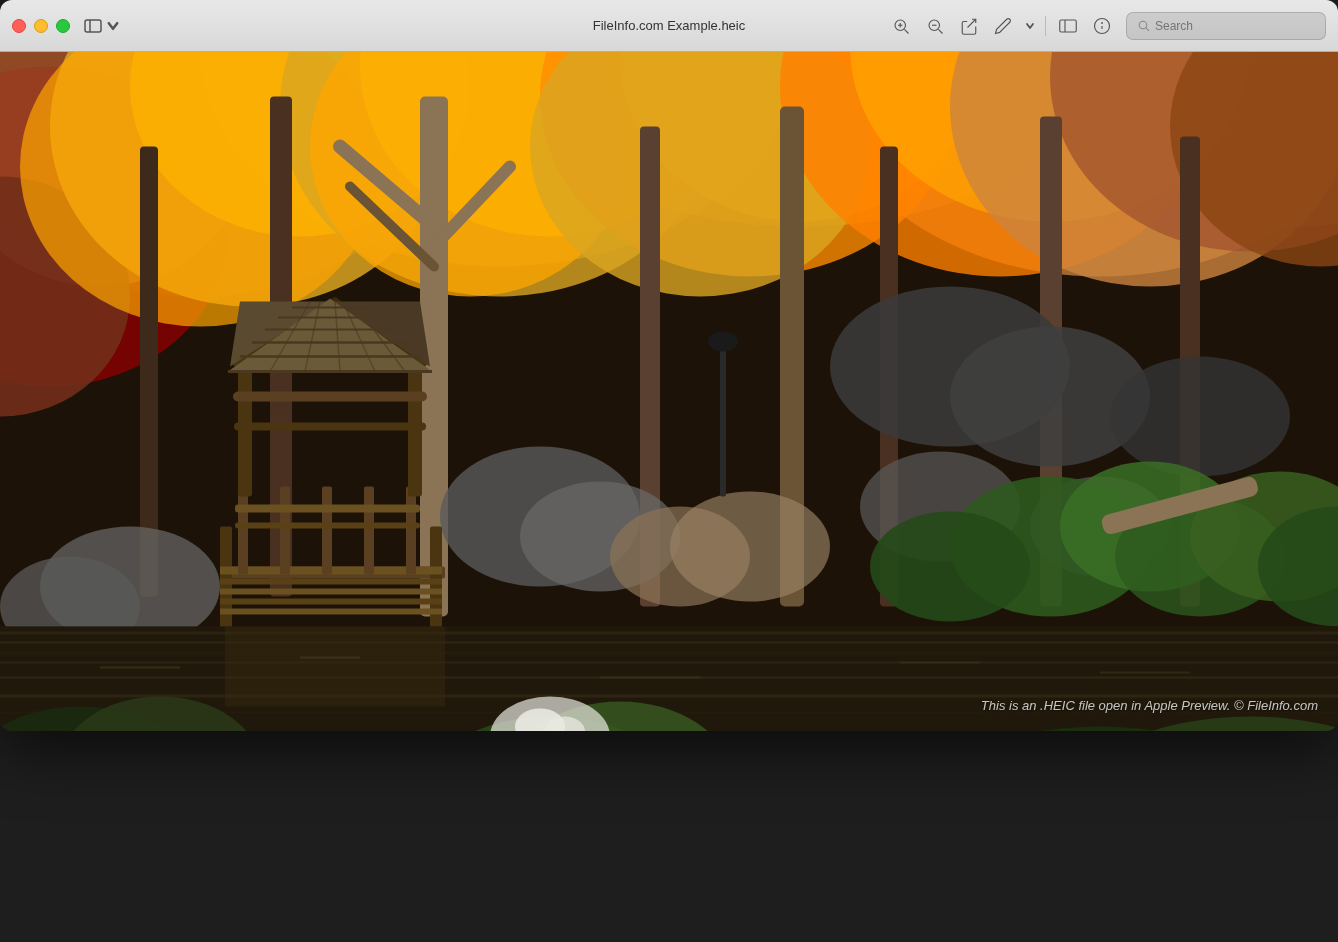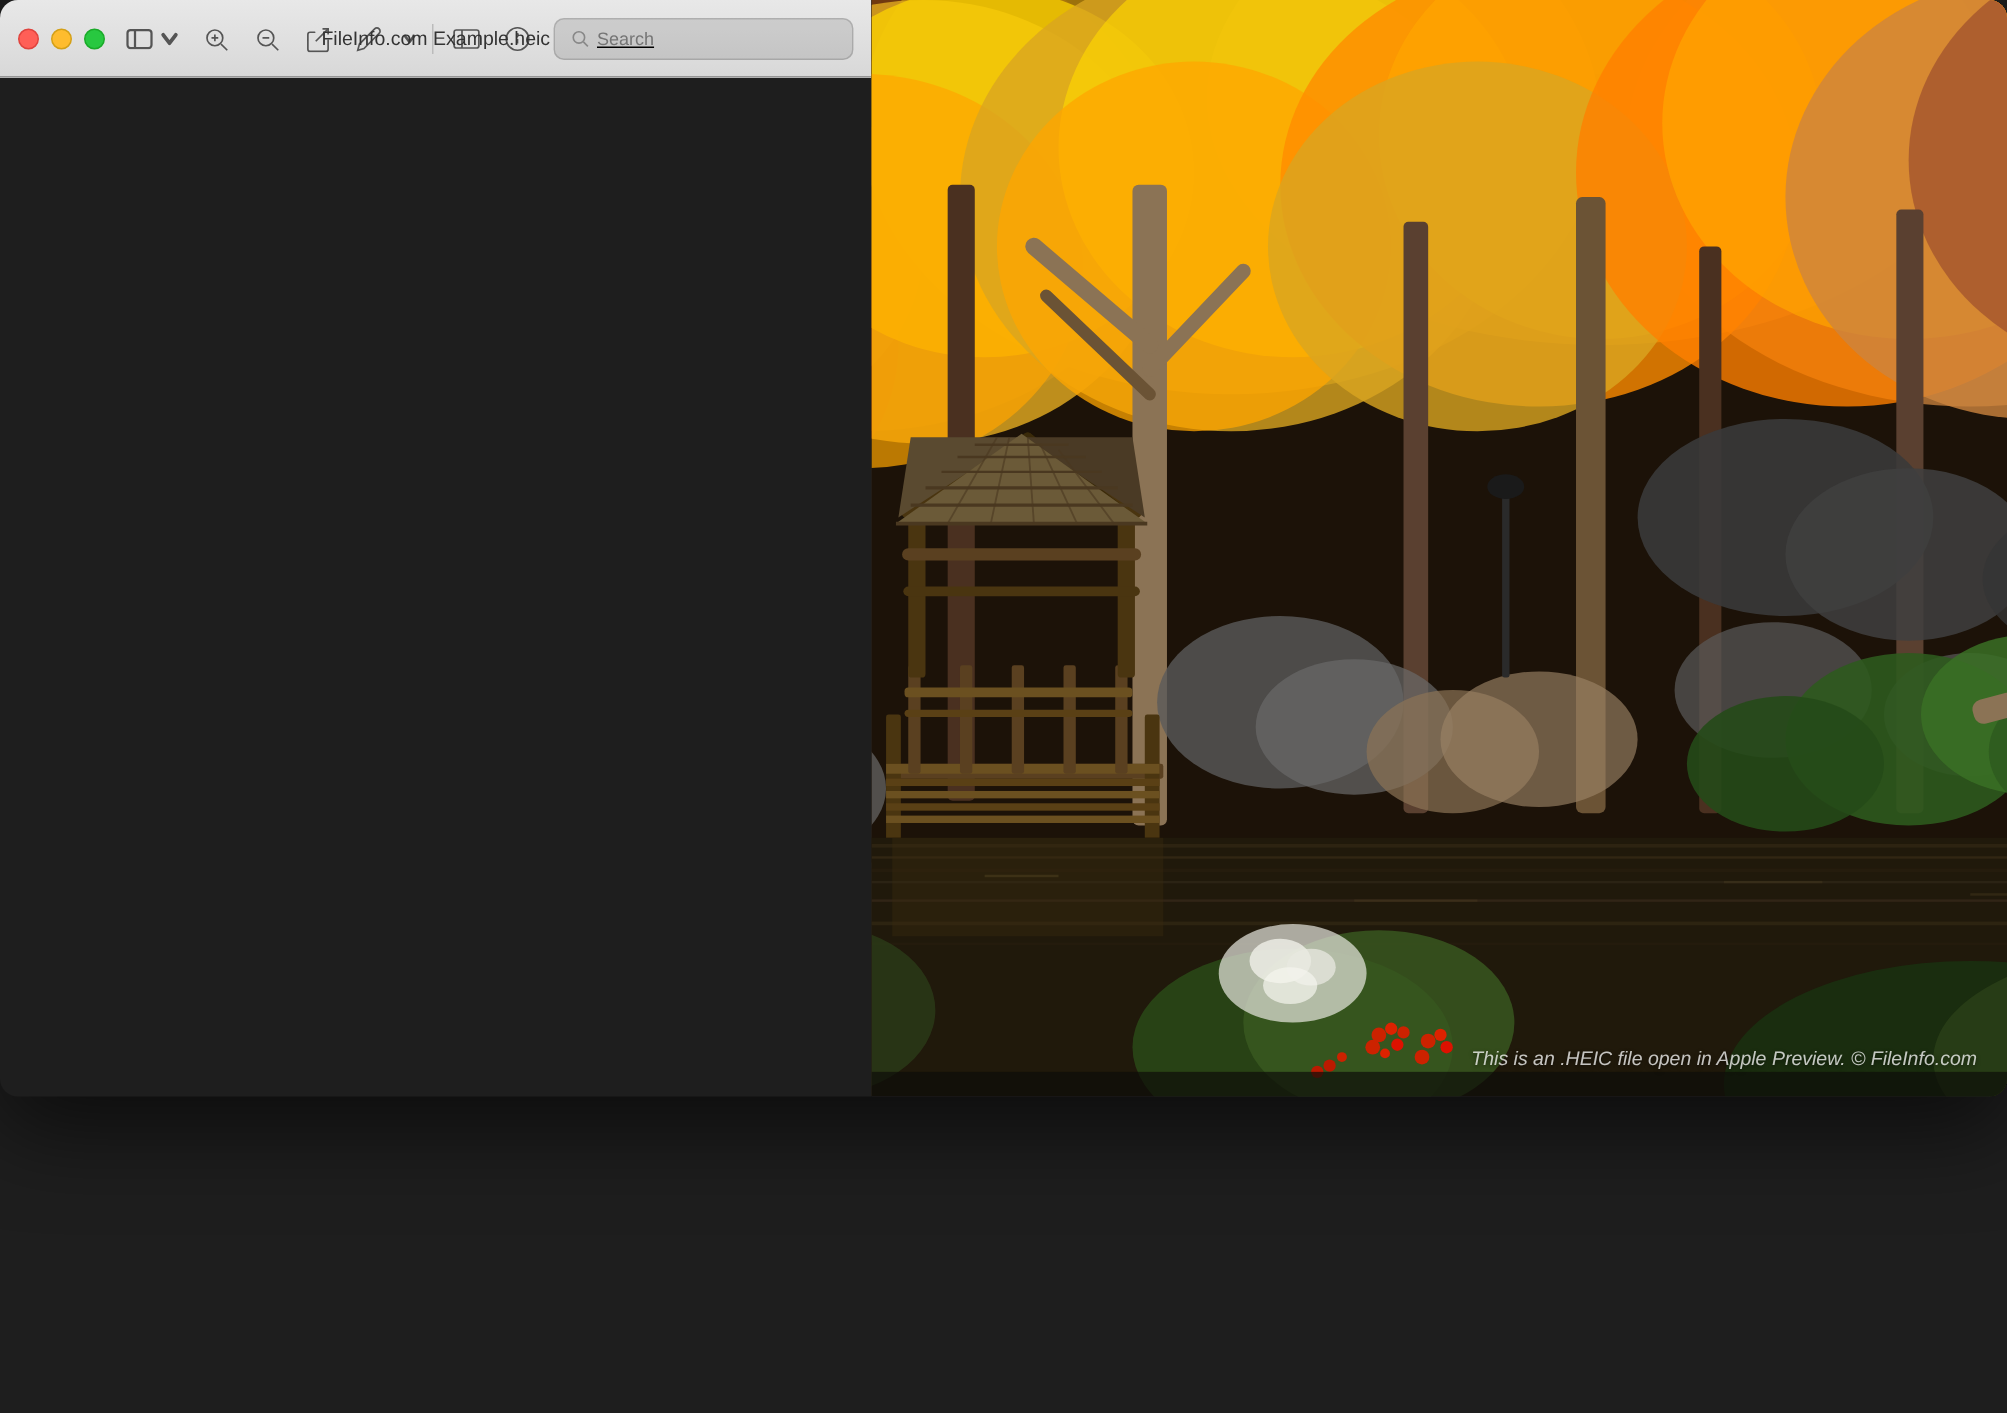--- a/index.html
+++ b/index.html
@@ -11,23 +11,22 @@
       font-family: -apple-system, BlinkMacSystemFont, 'Helvetica Neue', sans-serif;
       background: #1e1e1e;
     }
 
     .window {
       width: 1338px;
       height: 731px;
       border-radius: 12px;
       overflow: hidden;
       display: flex;
-      flex-direction: row;
+      flex-direction: column;
       box-shadow: 0 20px 60px rgba(0,0,0,0.6);
-      text-decoration: underline;
     }
 
     
     .titlebar {
       height: 52px;
       background: linear-gradient(to bottom, #e8e8e8, #d8d8d8);
       display: flex;
       align-items: center;
       padding: 0 12px;
       flex-shrink: 0;

